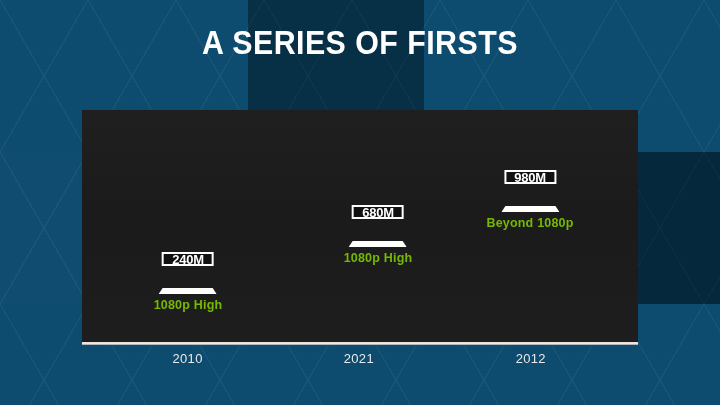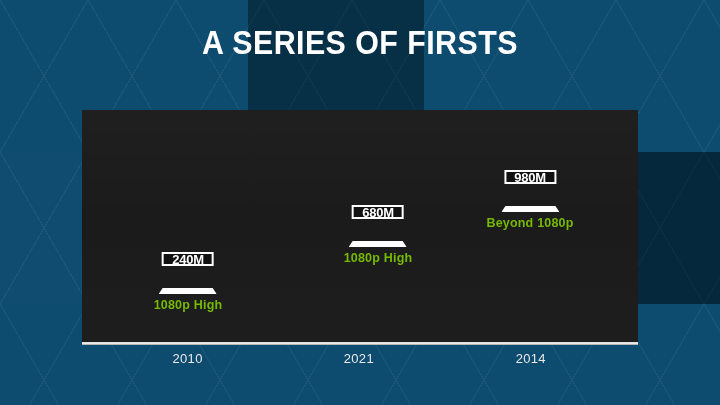--- a/index.html
+++ b/index.html
@@ -193,16 +193,16 @@
       </div>
     </div>
     <div class="caption">Beyond 1080p</div>
   </div>
 
   <div class="axis-line"></div>
 
   <div class="axis-labels">
     <span class="axis-tick" style="left:19%;">2010</span>
     <span class="axis-tick" style="left:49.8%;">2021</span>
-    <span class="axis-tick" style="left:80.7%;">2014</span>
+    <span class="axis-tick" style="left:80.7%;">2012</span>
   </div>
 
 </div>
 
 </body></html>

